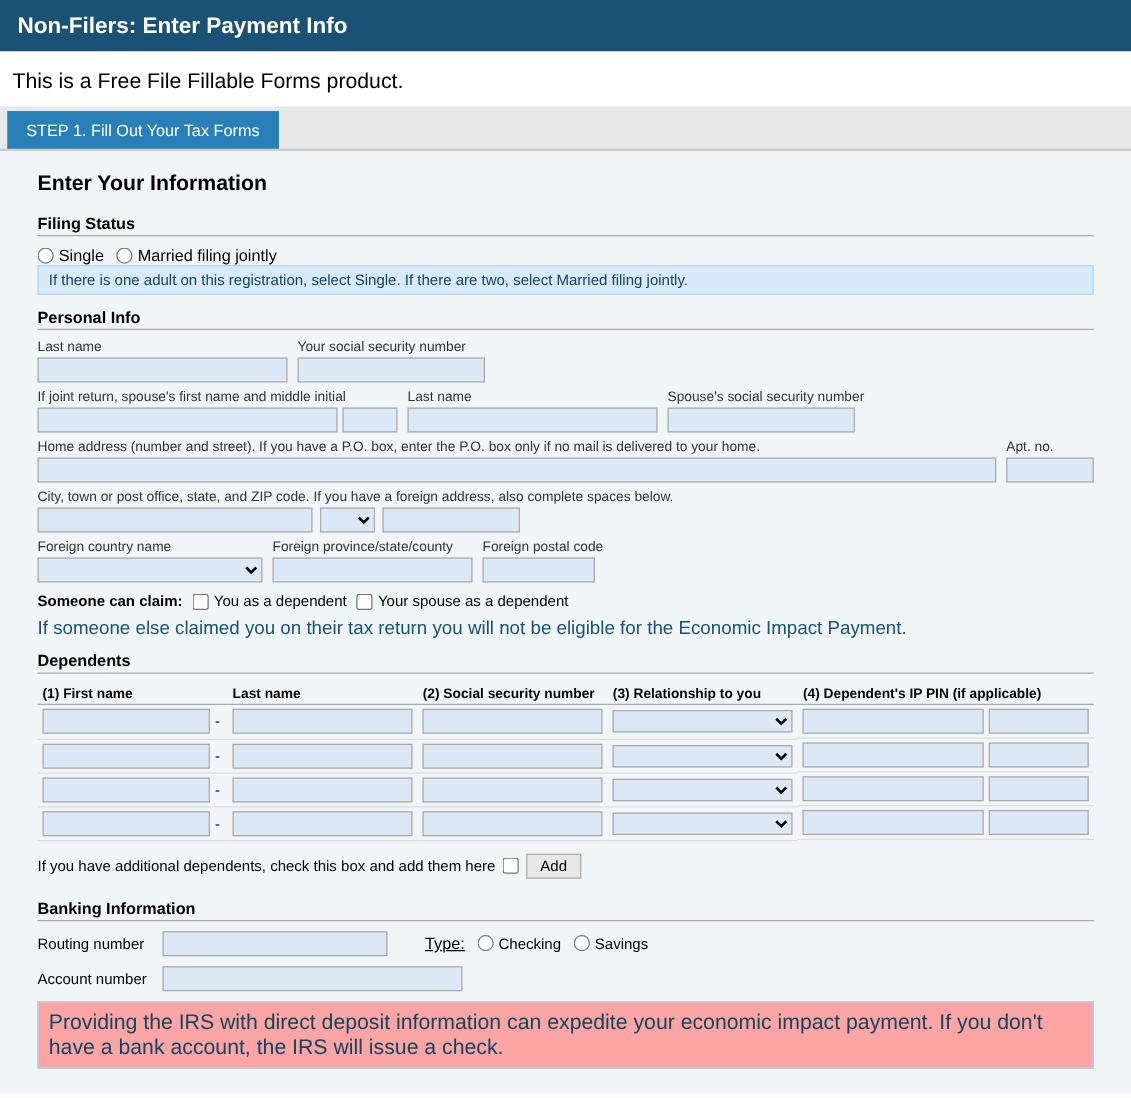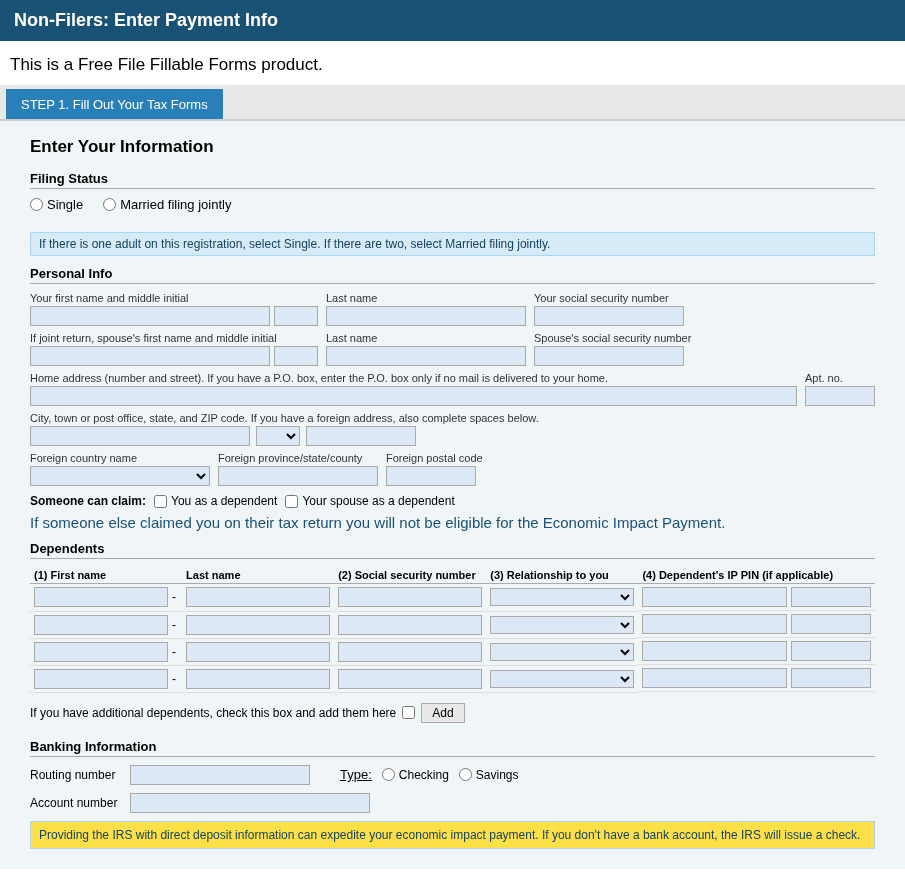--- a/index.html
+++ b/index.html
@@ -65,22 +65,22 @@
       border-bottom: 1px solid #aaa;
       padding-bottom: 2px;
       margin-bottom: 8px;
       margin-top: 10px;
     }
 
     
     .filing-status-row {
       display: flex;
       align-items: center;
-      gap: 20px;
-      margin-bottom: 20px;
+      gap: 10px;
+      margin-bottom: 0;
     }
     .radio-label {
       display: flex;
       align-items: center;
       gap: 4px;
       font-size: 13px;
     }
     .info-box {
       background: #d6eaf8;
       border: 1px solid #aed6f1;
@@ -167,24 +167,24 @@
       display: flex;
       align-items: center;
       gap: 10px;
       margin-bottom: 8px;
     }
     .banking-label {
       font-size: 12px;
       min-width: 90px;
     }
     .banking-info {
-      background: #fde047;
+      background: #fca5a5;
       border: 1px solid #aed6f1;
       padding: 6px 8px;
-      font-size: 12px;
+      font-size: 17px;
       color: #154360;
       margin-top: 6px;
     }
 
     .someone-claim-row {
       display: flex;
       align-items: center;
       gap: 8px;
       margin: 8px 0 6px 0;
       font-size: 12px;
@@ -239,27 +239,20 @@
     <label class="radio-label">
       <input type="radio" name="filing_status" style="">
       <span>Married filing jointly</span>
     </label>
   </div>
   <div class="info-box">If there is one adult on this registration, select Single. If there are two, select Married filing jointly.</div>
 
   <div class="subsection-title">Personal Info</div>
 
   <div class="form-row">
-    <div class="field-group">
-      <span class="field-label">Your first name and middle initial</span>
-      <div style="display:flex;gap:4px;">
-        <input type="text" style="width: 240px;">
-        <input type="text" style="width: 44px;">
-      </div>
-    </div>
     <div class="field-group">
       <span class="field-label">Last name</span>
       <input type="text" style="width: 200px;">
     </div>
     <div class="field-group">
       <span class="field-label">Your social security number</span>
       <input type="text" style="width: 150px;">
     </div>
   </div>
 

